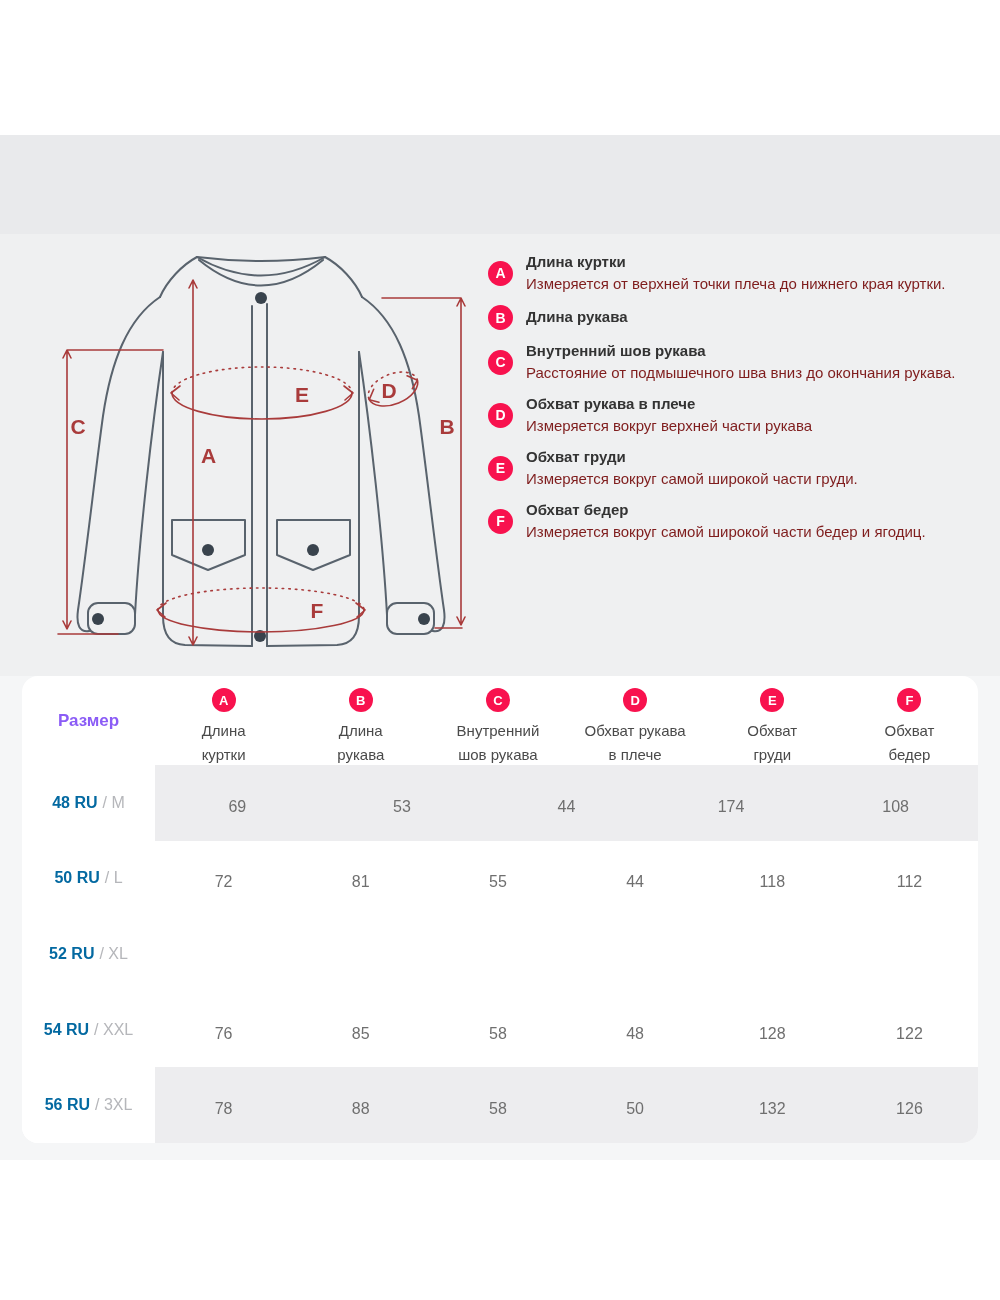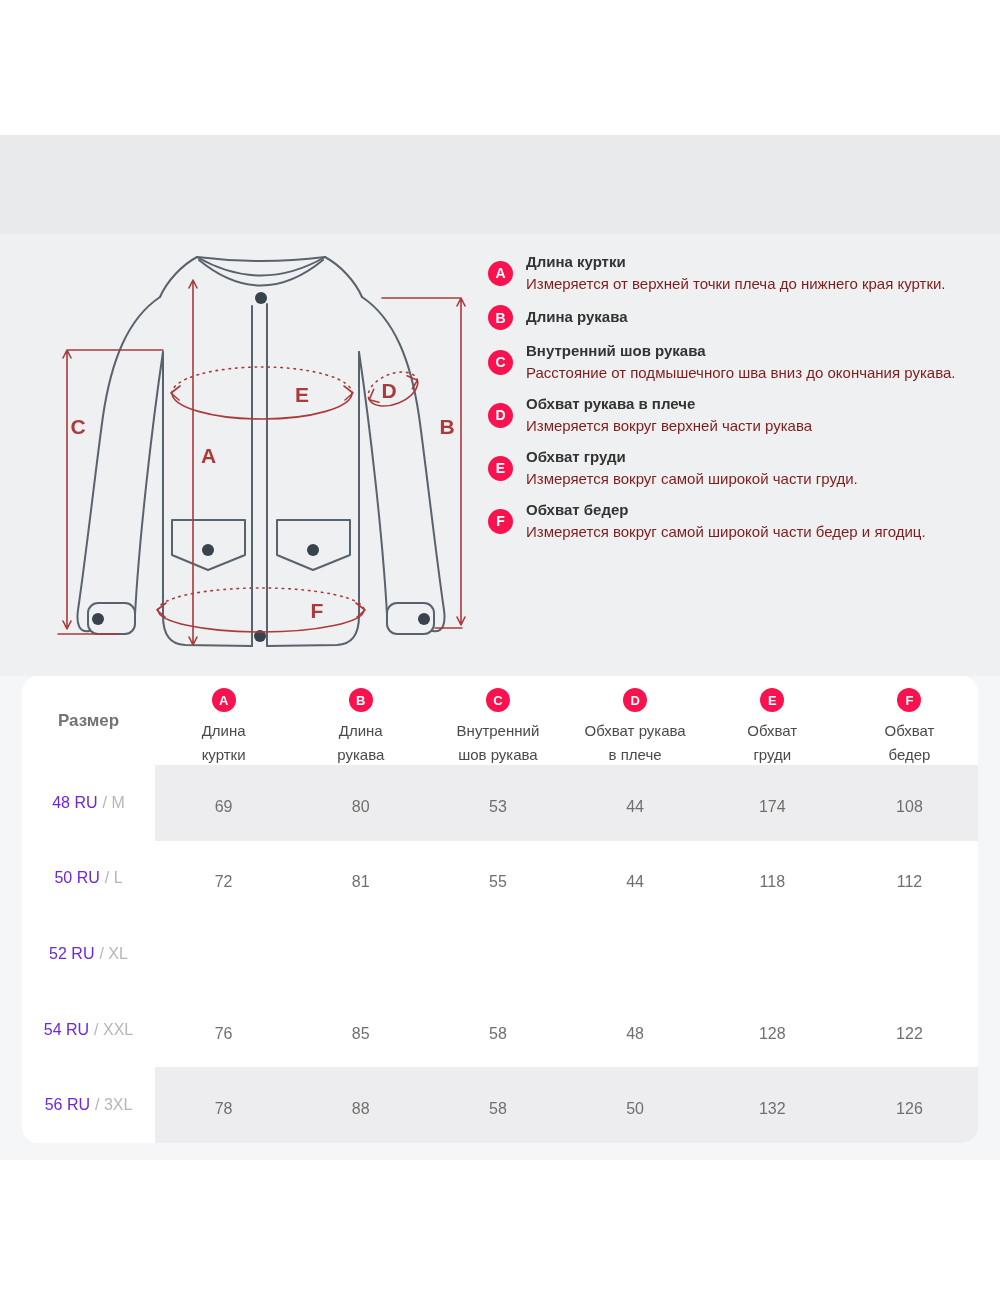--- a/index.html
+++ b/index.html
@@ -24,32 +24,32 @@
   .lg-badge{width:25px;height:25px;font-size:14px;margin-right:13px;}
   .lg-title{font-size:15px;font-weight:bold;color:#333333;line-height:19px;margin-bottom:2px;}
   .lg-desc{font-size:15px;color:#7f1d1d;line-height:21px;max-width:432px;}
 
   
   .sec-table{position:absolute;top:676px;left:0;width:1000px;height:484px;background:#F5F6F7;}
   .card{position:absolute;left:22px;top:0;width:956px;height:467px;background:#ffffff;
         border-radius:16px;overflow:hidden;display:flex;flex-direction:column;}
   .thead{display:flex;height:89px;flex:0 0 auto;}
   .size-col{width:133px;flex:0 0 auto;display:flex;align-items:center;justify-content:center;}
-  .size-header{font-size:17px;font-weight:bold;color:#737373;}
+  .size-header{font-size:17px;font-weight:bold;color:#8b5cf6;}
   .hcol{flex:1;display:flex;flex-direction:column;align-items:center;justify-content:flex-start;padding-top:12px;}
   .hcol .badge{width:24px;height:24px;font-size:13px;margin-bottom:7px;}
   .hcol-label{font-size:15px;color:#4A4A4A;line-height:24px;text-align:center;white-space:pre-line;}
   .tbody{flex:1;display:flex;flex-direction:column;}
   .trow{flex:1;display:flex;}
   .vals{flex:1;display:flex;}
   .trow.gray .vals{background:#EDEDEF;}
   .vcell{flex:1;display:flex;align-items:center;justify-content:center;
          font-size:16px;color:#6F6F6F;margin-top:8px;}
   .size-cell{background:#ffffff;}
-  .size-ru{font-size:16px;font-weight:normal;color:#6d28d9;}
+  .size-ru{font-size:16px;font-weight:bold;color:#0369a1;}
   .size-alt{font-size:16px;color:#B5B6BA;margin-left:5px;}
 </style>
 </head>
 <body>
 
 <div class="page">
 
   <div class="sec-notice">
     <div class="warn-box">
       <span>!</span>
@@ -222,21 +222,20 @@
   </div>
 </div>
       <div class="tbody" id="tbody">
   <div class="trow gray">
     <div class="size-col size-cell">
       <span class="size-ru">48 RU</span>
       <span class="size-alt">/ M</span>
     </div>
     <div class="vals">
               <div class="vcell">69</div>
-              <div class="vcell">80</div>
               <div class="vcell">53</div>
               <div class="vcell">44</div>
               <div class="vcell">174</div>
               <div class="vcell">108</div>
             </div>
   </div>
 
   <div class="trow">
     <div class="size-col size-cell">
       <span class="size-ru">50 RU</span>

